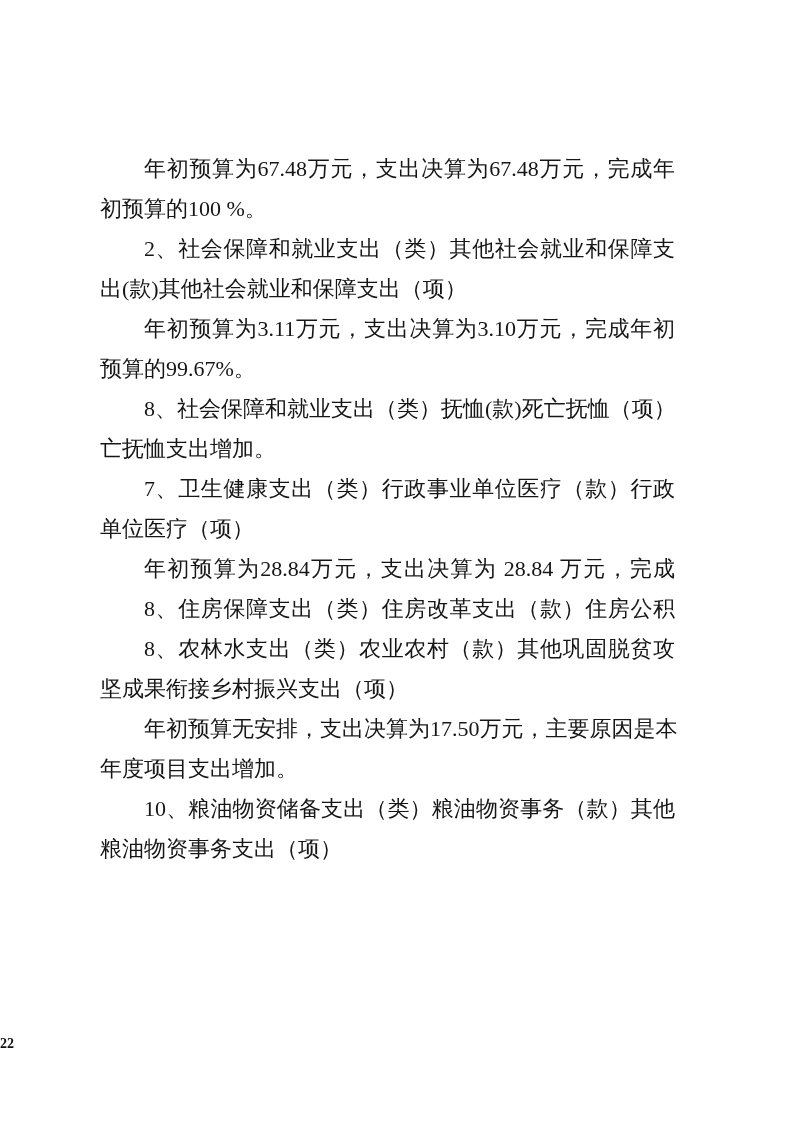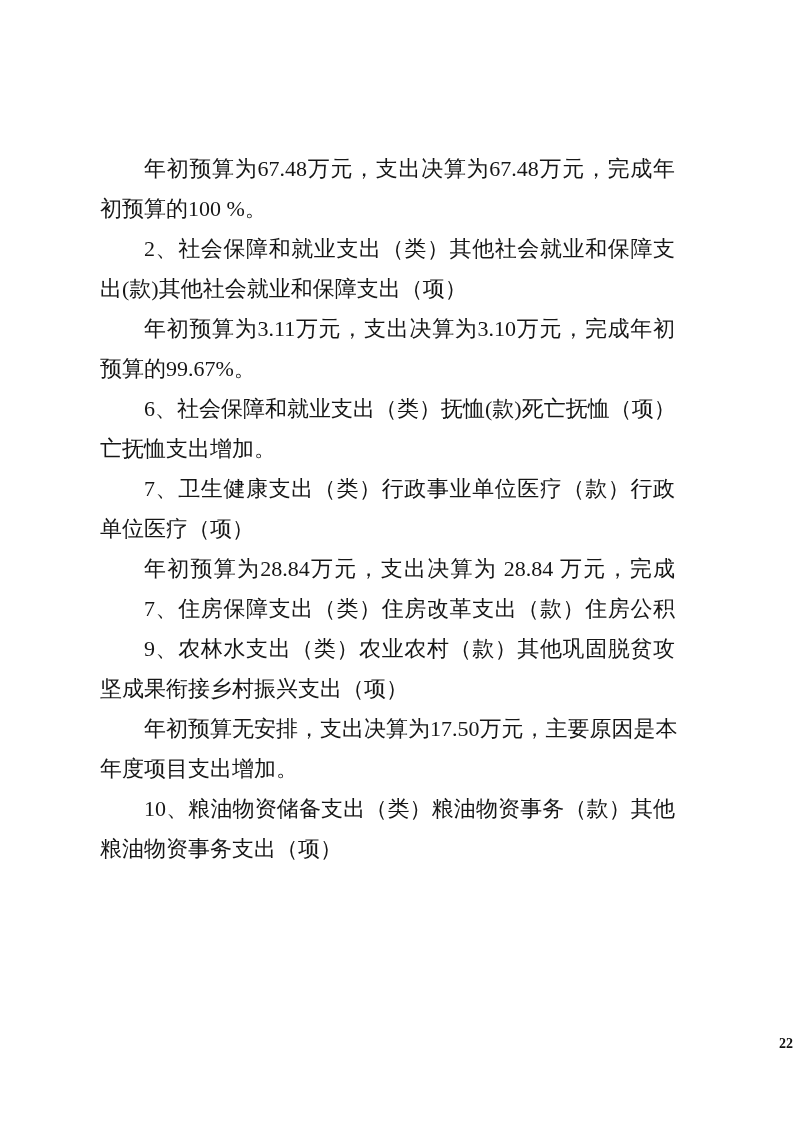--- a/index.html
+++ b/index.html
@@ -36,45 +36,45 @@
     padding-left: 44px;
   }
   .line.natural {
     text-align-last: left;
   }
   .page-number {
     position: absolute;
     top: 1034px;
     left: 0;
     width: 100%;
-    text-align: right;
+    text-align: left;
     font-size: 14px;
     font-weight: bold;
     line-height: 20px;
     color: #111111;
   }
 </style>
 </head>
 <body>
 
 <div class="page">
   <div class="doc-body" id="doc-body">
       <div class="line indent">年初预算为67.48万元，支出决算为67.48万元，完成年</div>
       <div class="line natural">初预算的100 %。</div>
       <div class="line indent">2、社会保障和就业支出（类）其他社会就业和保障支</div>
       <div class="line natural">出(款)其他社会就业和保障支出（项）</div>
       <div class="line indent">年初预算为3.11万元，支出决算为3.10万元，完成年初</div>
       <div class="line natural">预算的99.67%。</div>
-      <div class="line indent natural">6、社会保障和就业支出（类）抚恤(款)死亡抚恤（项）</div>
+      <div class="line indent natural">8、社会保障和就业支出（类）抚恤(款)死亡抚恤（项）</div>
       <div class="line natural">亡抚恤支出增加。</div>
       <div class="line indent">7、卫生健康支出（类）行政事业单位医疗（款）行政</div>
       <div class="line natural">单位医疗（项）</div>
       <div class="line indent">年初预算为28.84万元，支出决算为 28.84 万元，完成</div>
-      <div class="line indent">7、住房保障支出（类）住房改革支出（款）住房公积</div>
-      <div class="line indent">9、农林水支出（类）农业农村（款）其他巩固脱贫攻</div>
+      <div class="line indent">8、住房保障支出（类）住房改革支出（款）住房公积</div>
+      <div class="line indent">8、农林水支出（类）农业农村（款）其他巩固脱贫攻</div>
       <div class="line natural">坚成果衔接乡村振兴支出（项）</div>
       <div class="line indent">年初预算无安排，支出决算为17.50万元，主要原因是本</div>
       <div class="line natural">年度项目支出增加。</div>
       <div class="line indent">10、粮油物资储备支出（类）粮油物资事务（款）其他</div>
       <div class="line natural">粮油物资事务支出（项）</div>
     </div>
   <div class="page-number">22</div>
 </div>
 
 </body></html>

